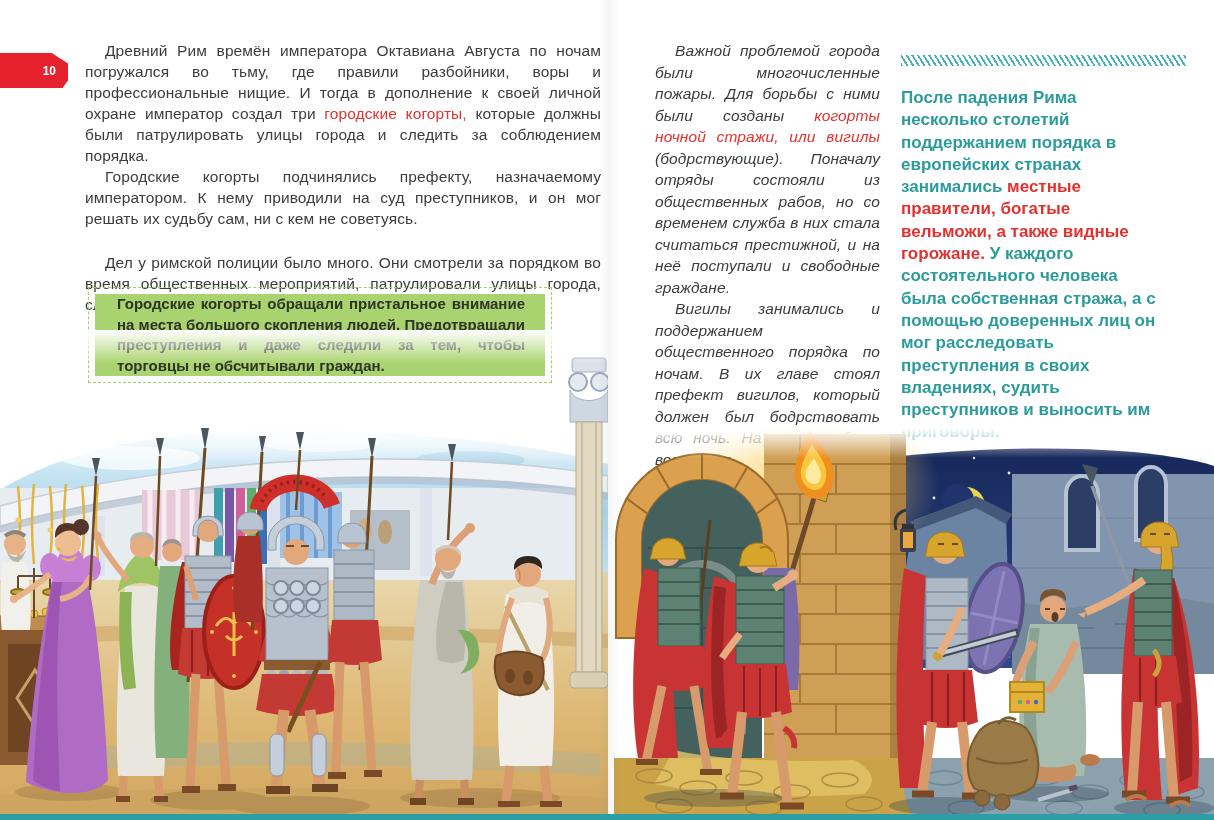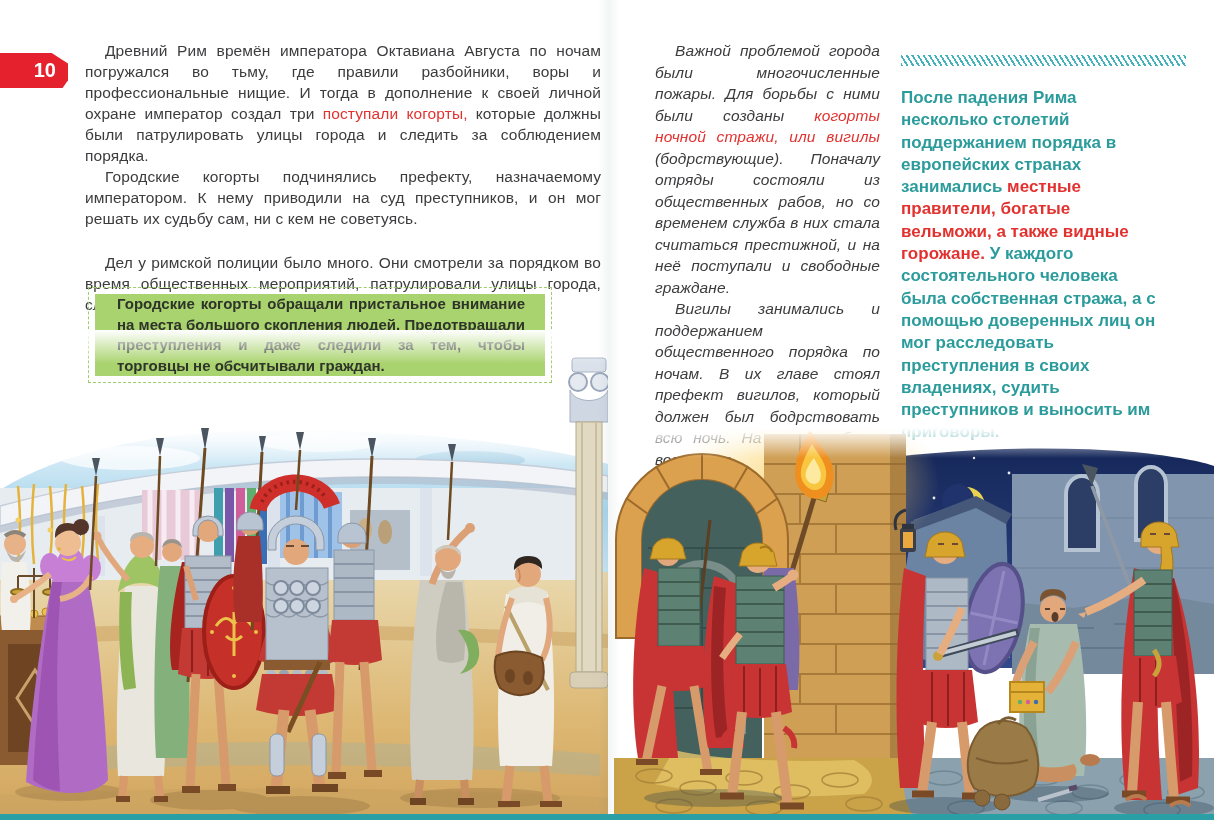--- a/index.html
+++ b/index.html
@@ -1,20 +1,20 @@
 <!DOCTYPE html>
 <html><head>
 <meta charset="utf-8">
 <style>
   html,body{margin:0;padding:0;background:#ffffff;}
   .spread{position:relative;width:1214px;height:820px;background:#ffffff;overflow:hidden;
           font-family:"Liberation Sans",sans-serif;color:#3c3c3e;}
   
   .page-tab{position:absolute;left:0;top:53px;width:68px;height:35px;background:#e4212d;
-            color:#fff;font-weight:bold;font-size:20px;display:flex;align-items:center;justify-content:flex-end;
+            color:#fff;font-weight:bold;font-size:12px;display:flex;align-items:center;justify-content:flex-end;
             padding-right:12px;box-sizing:border-box;
             clip-path:polygon(0 0,76% 0,100% 30%,100% 78%,92% 100%,0 100%);}
   .footer-bar{position:absolute;left:0;bottom:0;width:1214px;height:6px;background:#2aa0a6;z-index:40;}
   .gutter{position:absolute;left:598px;top:0;width:22px;height:820px;z-index:30;pointer-events:none;
           background:linear-gradient(90deg,rgba(90,110,120,0) 0%,rgba(90,110,120,.07) 50%,rgba(90,110,120,0) 100%);}
   
   .left-text{position:absolute;left:85px;top:40px;width:516px;font-size:15.5px;line-height:21px;
              text-align:justify;letter-spacing:.1px;}
   .left-text p{margin:0;}
   .indent{text-indent:20px;}
@@ -42,21 +42,21 @@
 </head>
 <body>
 
 <div class="spread">
 
   <div class="page-tab">
     <span>10</span>
   </div>
 
   <div class="left-text">
-    <p class="indent"><span>Древний Рим времён императора Октавиана Августа по ночам погружался во тьму, где правили разбойники, воры и профессиональные нищие. И тогда в дополнение к своей личной охране император создал три </span><span class="accent">поступали когорты,</span><span> которые должны были патрулировать улицы города и следить за соблюдением порядка.</span></p>
+    <p class="indent"><span>Древний Рим времён императора Октавиана Августа по ночам погружался во тьму, где правили разбойники, воры и профессиональные нищие. И тогда в дополнение к своей личной охране император создал три </span><span class="accent">городские когорты,</span><span> которые должны были патрулировать улицы города и следить за соблюдением порядка.</span></p>
     <p class="indent">Городские когорты подчинялись префекту, назначаемому императором. К нему приводили на суд преступников, и он мог решать их судьбу сам, ни с кем не советуясь.</p>
     <p class="indent gap-top">Дел у римской полиции было много. Они смотрели за порядком во время общественных мероприятий, патрулировали улицы города, следили за торговлей на рынках.</p>
   </div>
 
   <div class="green-box">
     <div class="green-box-inner">
       <p>Городские когорты обращали пристальное внимание на места большого скопления людей. Предотвращали преступления и даже следили за тем, чтобы торговцы не обсчитывали граждан.</p>
     </div>
   </div>
 

